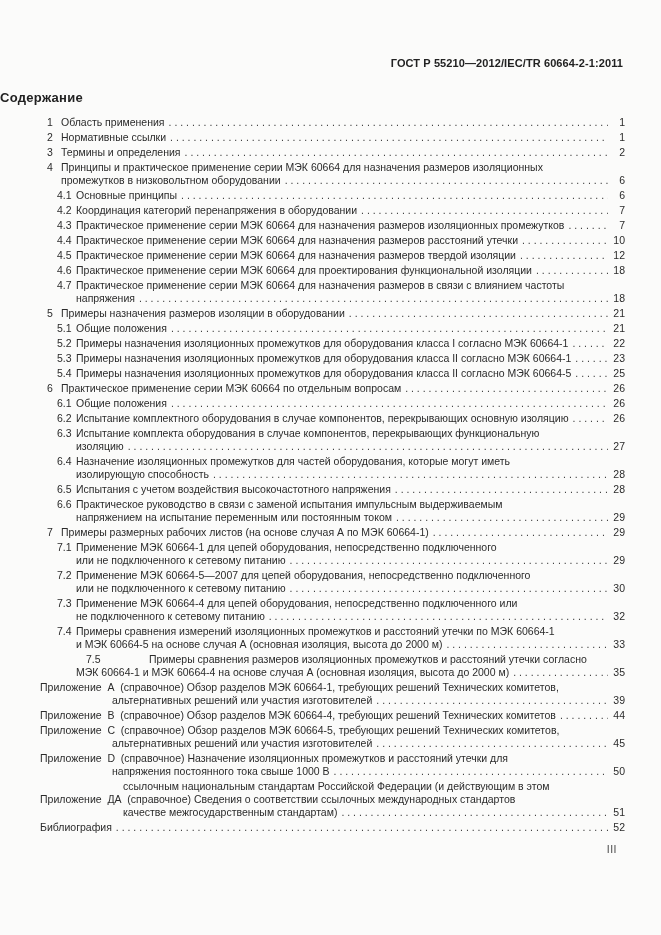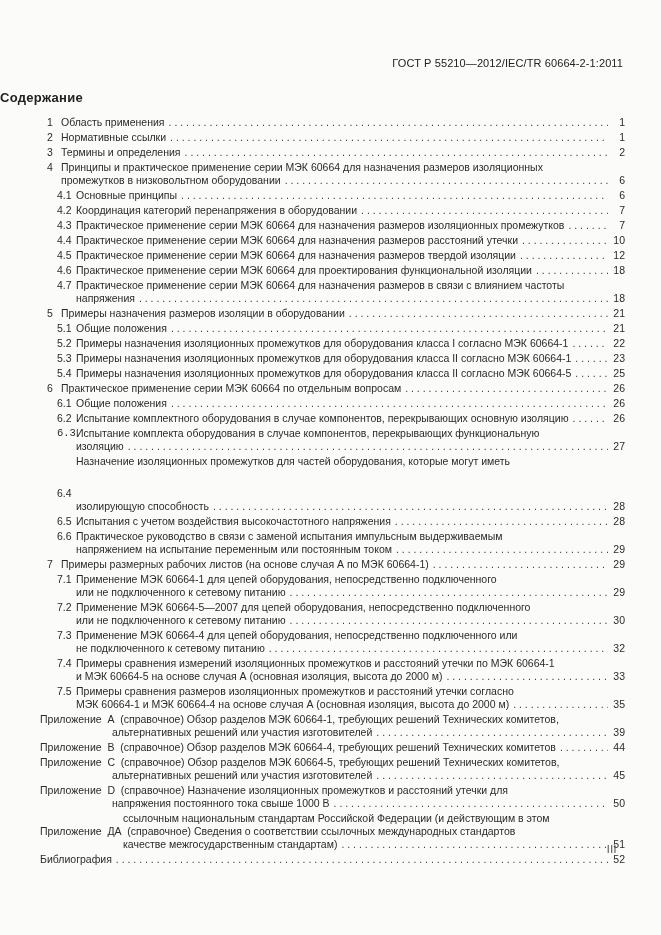--- a/index.html
+++ b/index.html
@@ -16,21 +16,21 @@
     color: #2b2b2b;
     overflow: hidden;
   }
   .doc-header {
     position: absolute;
     top: 57px;
     left: 0;
     right: 38px;
     text-align: right;
     font-size: 11px;
-    font-weight: normal;
+    font-weight: bold;
     color: #222;
     letter-spacing: 0.1px;
   }
   .doc-title {
     position: absolute;
     top: 90px;
     left: 0;
     right: 36px;
     margin: 0;
     text-align: left;
@@ -245,32 +245,32 @@
       <div class="toc-entry toc-entry-sub">
         <div class="toc-line" style="padding-left: 57px;">
           <span class="toc-num" style="width: 19px;">6.2</span>
           <span class="line-text">Испытание комплектного оборудования в случае компонентов, перекрывающих основную изоляцию</span>
           <span class="leader">. . . . . . . . . . . . . . . . . . . . . . . . . . . . . . . . . . . . . . . . . . . . . . . . . . . . . . . . . . . . . . . . . . . . . . . . . . . . . . . . . . . . . . . . . . . . . . . . . . . . . . . . . . . . . . . . . . . . . . . . . . . . . . . . . . . . . . . . . . . . . . . . . . . . . . . . . . . . . . . . </span>
           <span class="toc-page">26</span>
         </div>
       </div>
       <div class="toc-entry toc-entry-sub">
         <div class="toc-line" style="padding-left: 57px;">
-          <span class="toc-num" style="width: 19px; font-family: Liberation Mono, monospace;">6.3</span>
+          <span class="toc-num" style="width: 19px;">6.3</span>
           <span class="line-text">Испытание комплекта оборудования в случае компонентов, перекрывающих функциональную</span>
         </div>
         <div class="toc-line" style="padding-left: 76px;">
           <span class="line-text">изоляцию</span>
           <span class="leader">. . . . . . . . . . . . . . . . . . . . . . . . . . . . . . . . . . . . . . . . . . . . . . . . . . . . . . . . . . . . . . . . . . . . . . . . . . . . . . . . . . . . . . . . . . . . . . . . . . . . . . . . . . . . . . . . . . . . . . . . . . . . . . . . . . . . . . . . . . . . . . . . . . . . . . . . . . . . . . . . </span>
           <span class="toc-page">27</span>
         </div>
       </div>
       <div class="toc-entry toc-entry-sub">
         <div class="toc-line" style="padding-left: 57px;">
-          <span class="toc-num" style="width: 19px; margin-top: 32px;">6.4</span>
+          <span class="toc-num" style="width: 19px;">6.4</span>
           <span class="line-text">Назначение изоляционных промежутков для частей оборудования, которые могут иметь</span>
         </div>
         <div class="toc-line" style="padding-left: 76px;">
           <span class="line-text">изолирующую способность</span>
           <span class="leader">. . . . . . . . . . . . . . . . . . . . . . . . . . . . . . . . . . . . . . . . . . . . . . . . . . . . . . . . . . . . . . . . . . . . . . . . . . . . . . . . . . . . . . . . . . . . . . . . . . . . . . . . . . . . . . . . . . . . . . . . . . . . . . . . . . . . . . . . . . . . . . . . . . . . . . . . . . . . . . . . </span>
           <span class="toc-page">28</span>
         </div>
       </div>
       <div class="toc-entry toc-entry-sub">
         <div class="toc-line" style="padding-left: 57px;">
@@ -337,21 +337,21 @@
           <span class="toc-num" style="width: 19px;">7.4</span>
           <span class="line-text">Примеры сравнения измерений изоляционных промежутков и расстояний утечки по МЭК 60664-1</span>
         </div>
         <div class="toc-line" style="padding-left: 76px;">
           <span class="line-text">и МЭК 60664-5 на основе случая А (основная изоляция, высота до 2000 м)</span>
           <span class="leader">. . . . . . . . . . . . . . . . . . . . . . . . . . . . . . . . . . . . . . . . . . . . . . . . . . . . . . . . . . . . . . . . . . . . . . . . . . . . . . . . . . . . . . . . . . . . . . . . . . . . . . . . . . . . . . . . . . . . . . . . . . . . . . . . . . . . . . . . . . . . . . . . . . . . . . . . . . . . . . . . </span>
           <span class="toc-page">33</span>
         </div>
       </div>
       <div class="toc-entry toc-entry-sub">
-        <div class="toc-line" style="padding-left: 57px;">
+        <div class="toc-line" style="padding-left: 86px; gap: 44px;">
           <span class="toc-num" style="width: 19px;">7.5</span>
           <span class="line-text">Примеры сравнения размеров изоляционных промежутков и расстояний утечки согласно</span>
         </div>
         <div class="toc-line" style="padding-left: 76px;">
           <span class="line-text">МЭК 60664-1 и МЭК 60664-4 на основе случая А (основная изоляция, высота до 2000 м)</span>
           <span class="leader">. . . . . . . . . . . . . . . . . . . . . . . . . . . . . . . . . . . . . . . . . . . . . . . . . . . . . . . . . . . . . . . . . . . . . . . . . . . . . . . . . . . . . . . . . . . . . . . . . . . . . . . . . . . . . . . . . . . . . . . . . . . . . . . . . . . . . . . . . . . . . . . . . . . . . . . . . . . . . . . . </span>
           <span class="toc-page">35</span>
         </div>
       </div>
       <div class="toc-entry toc-entry-annex">

